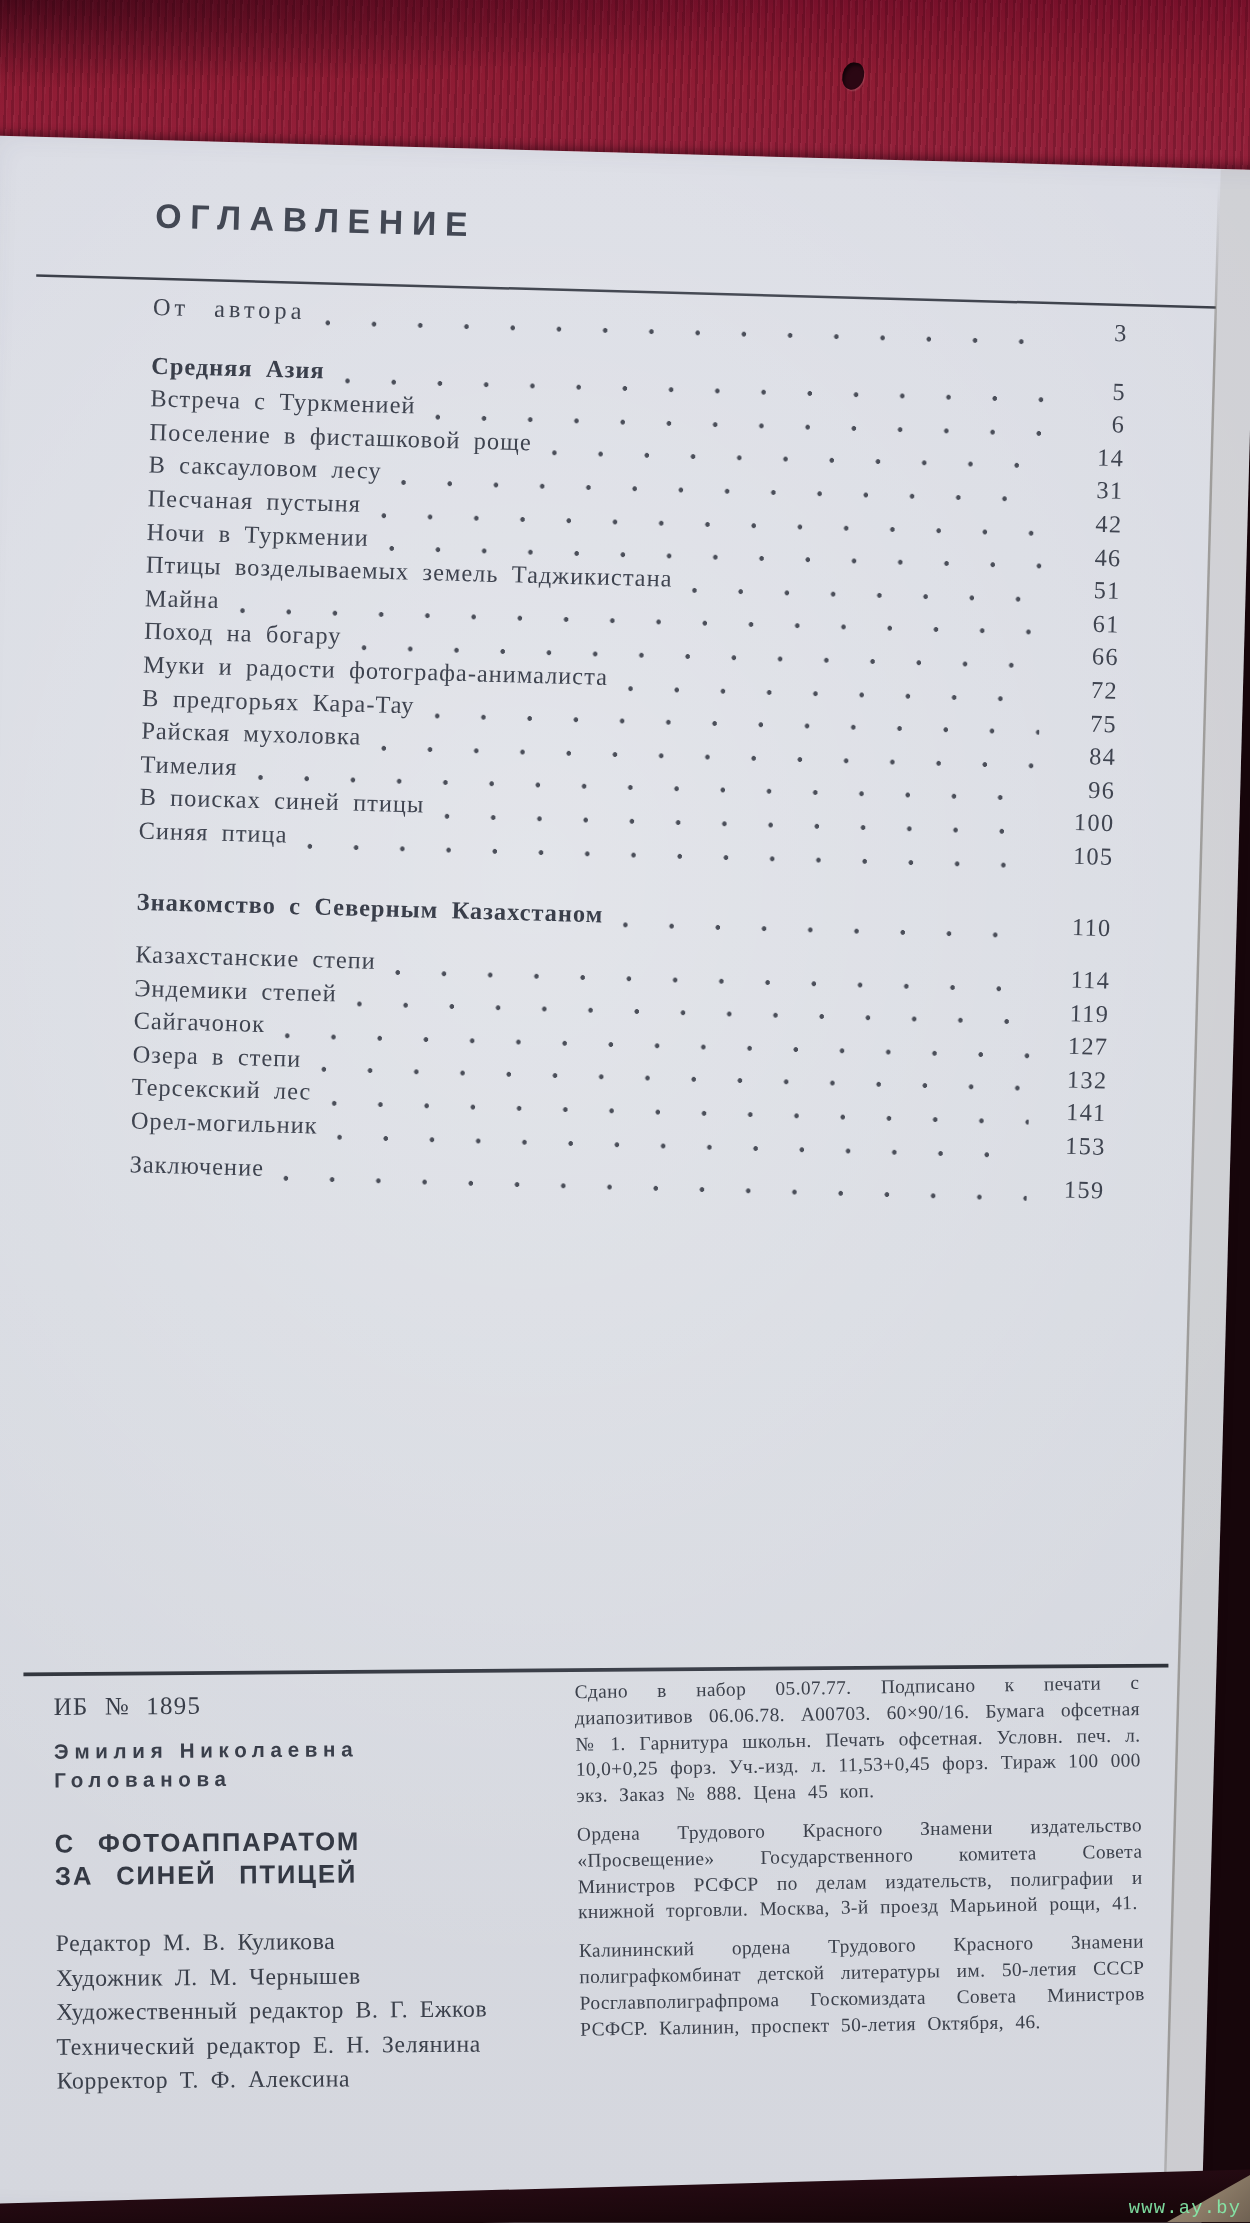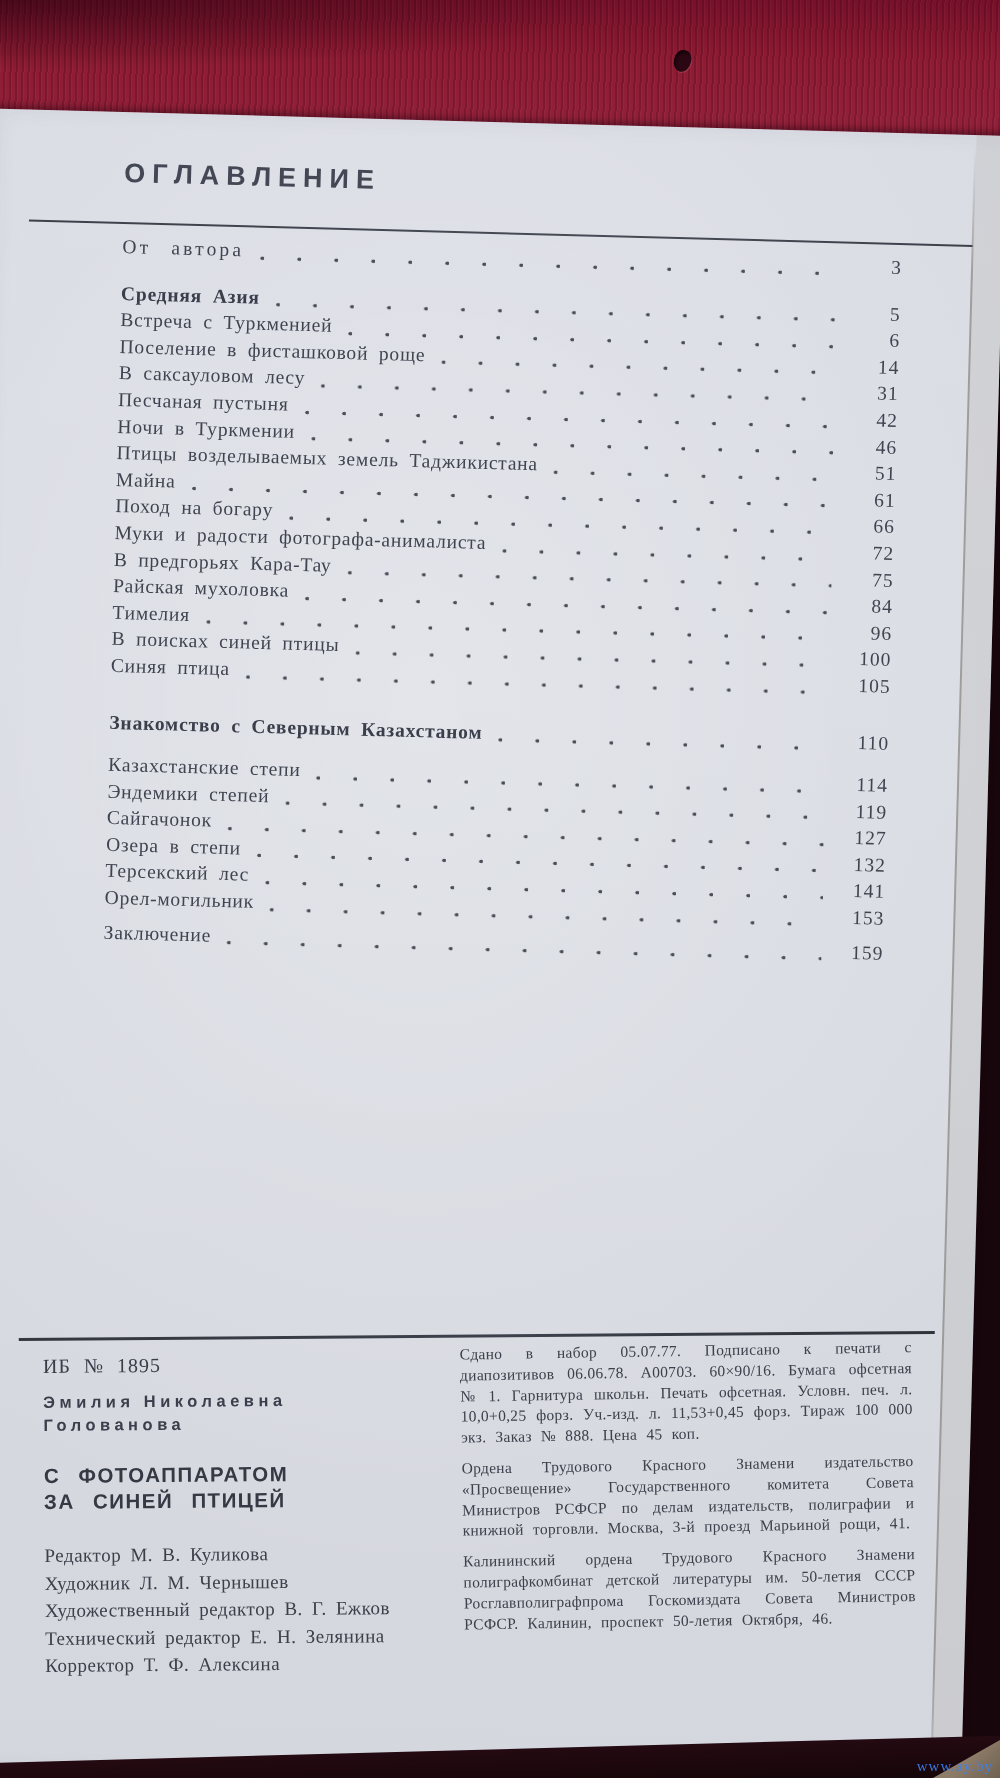--- a/index.html
+++ b/index.html
@@ -103,22 +103,22 @@
     transform: rotate(-1.55deg); transform-origin: top left;
     background: linear-gradient(180deg, #240a12 0%, #170609 40%, #12050a 100%);
   }
   .corner-pages {
     position: absolute; left: 933px; top: 1740px; width: 67px; height: 38px; z-index: 5;
     clip-path: polygon(100% 0, 100% 100%, 0 100%);
     background: linear-gradient(135deg, #9a8a76 0%, #8a7a66 55%, #6f6152 100%);
   }
   .watermark {
     position: absolute; right: 7px; bottom: 3px; z-index: 6;
-    font-family: Liberation Serif, serif; font-size: 15px; letter-spacing: 1px;
-    color: #3b82f6; opacity: 0.9;
+    font-family: Liberation Mono, monospace; font-size: 15px; letter-spacing: 1px;
+    color: #86efac; opacity: 0.9;
   }
 </style>
 </head>
 <body>
 
 <div class="photo">
 
   <div class="fabric"></div>
   <div class="fabric-hole"></div>
 

